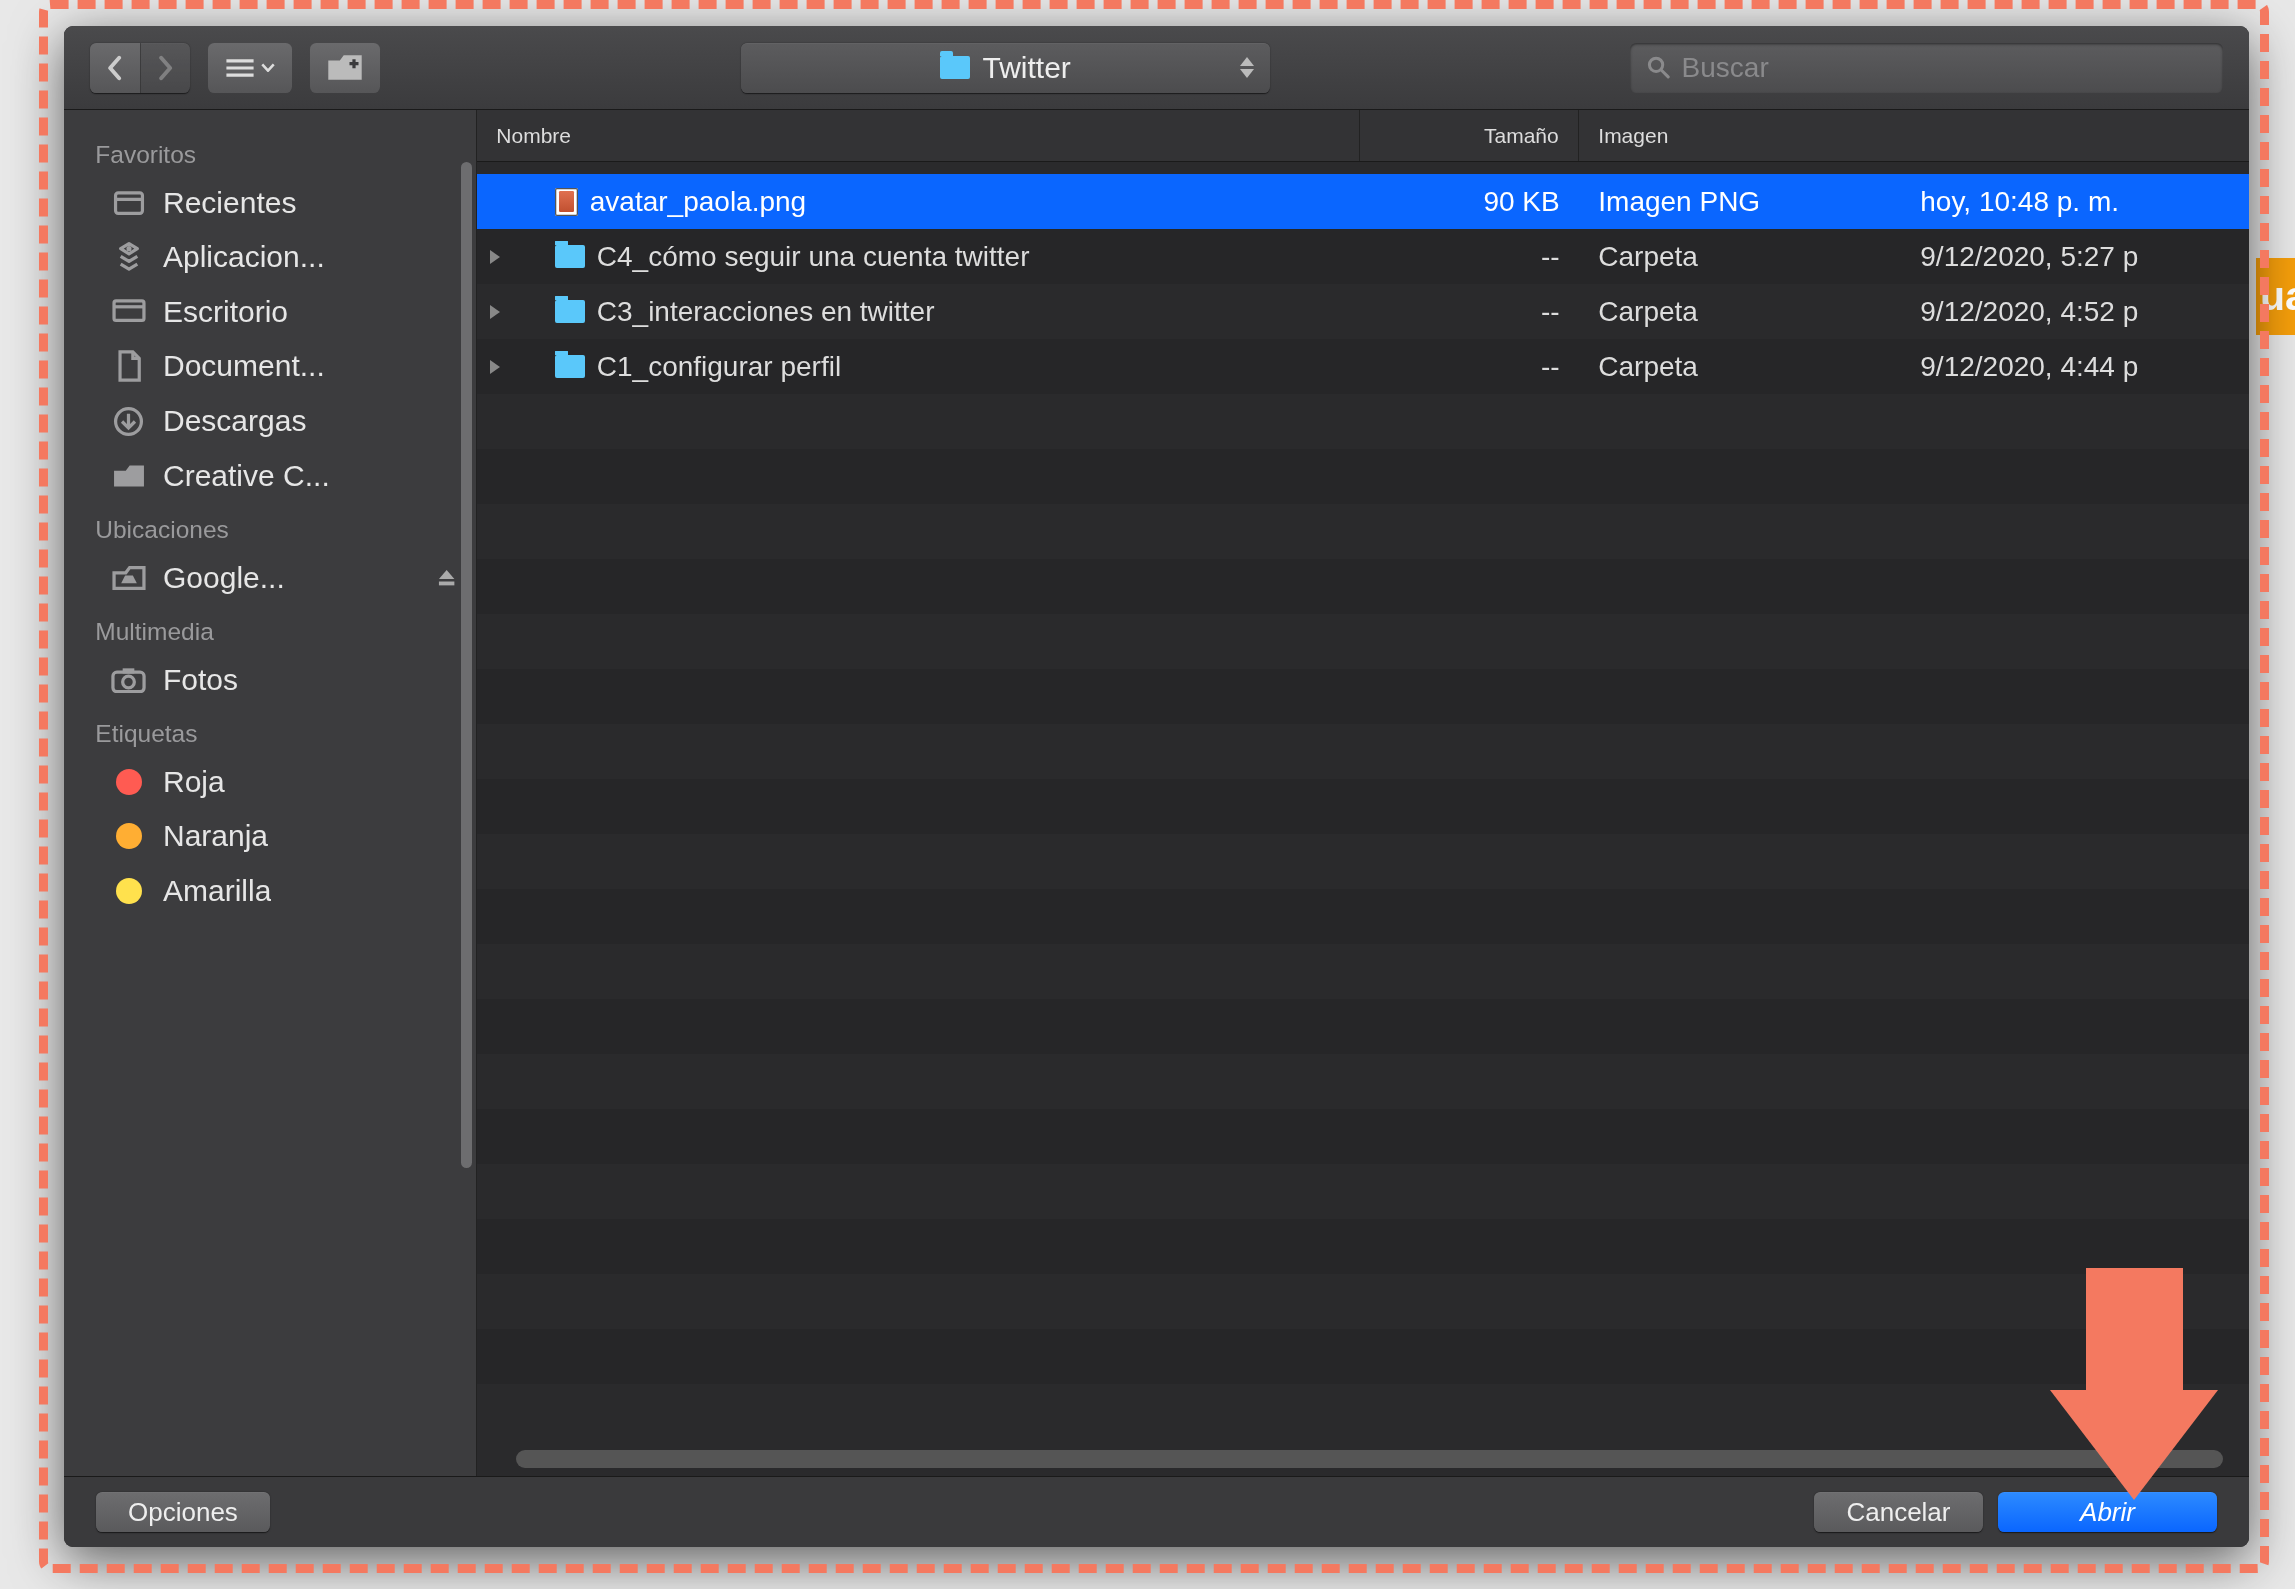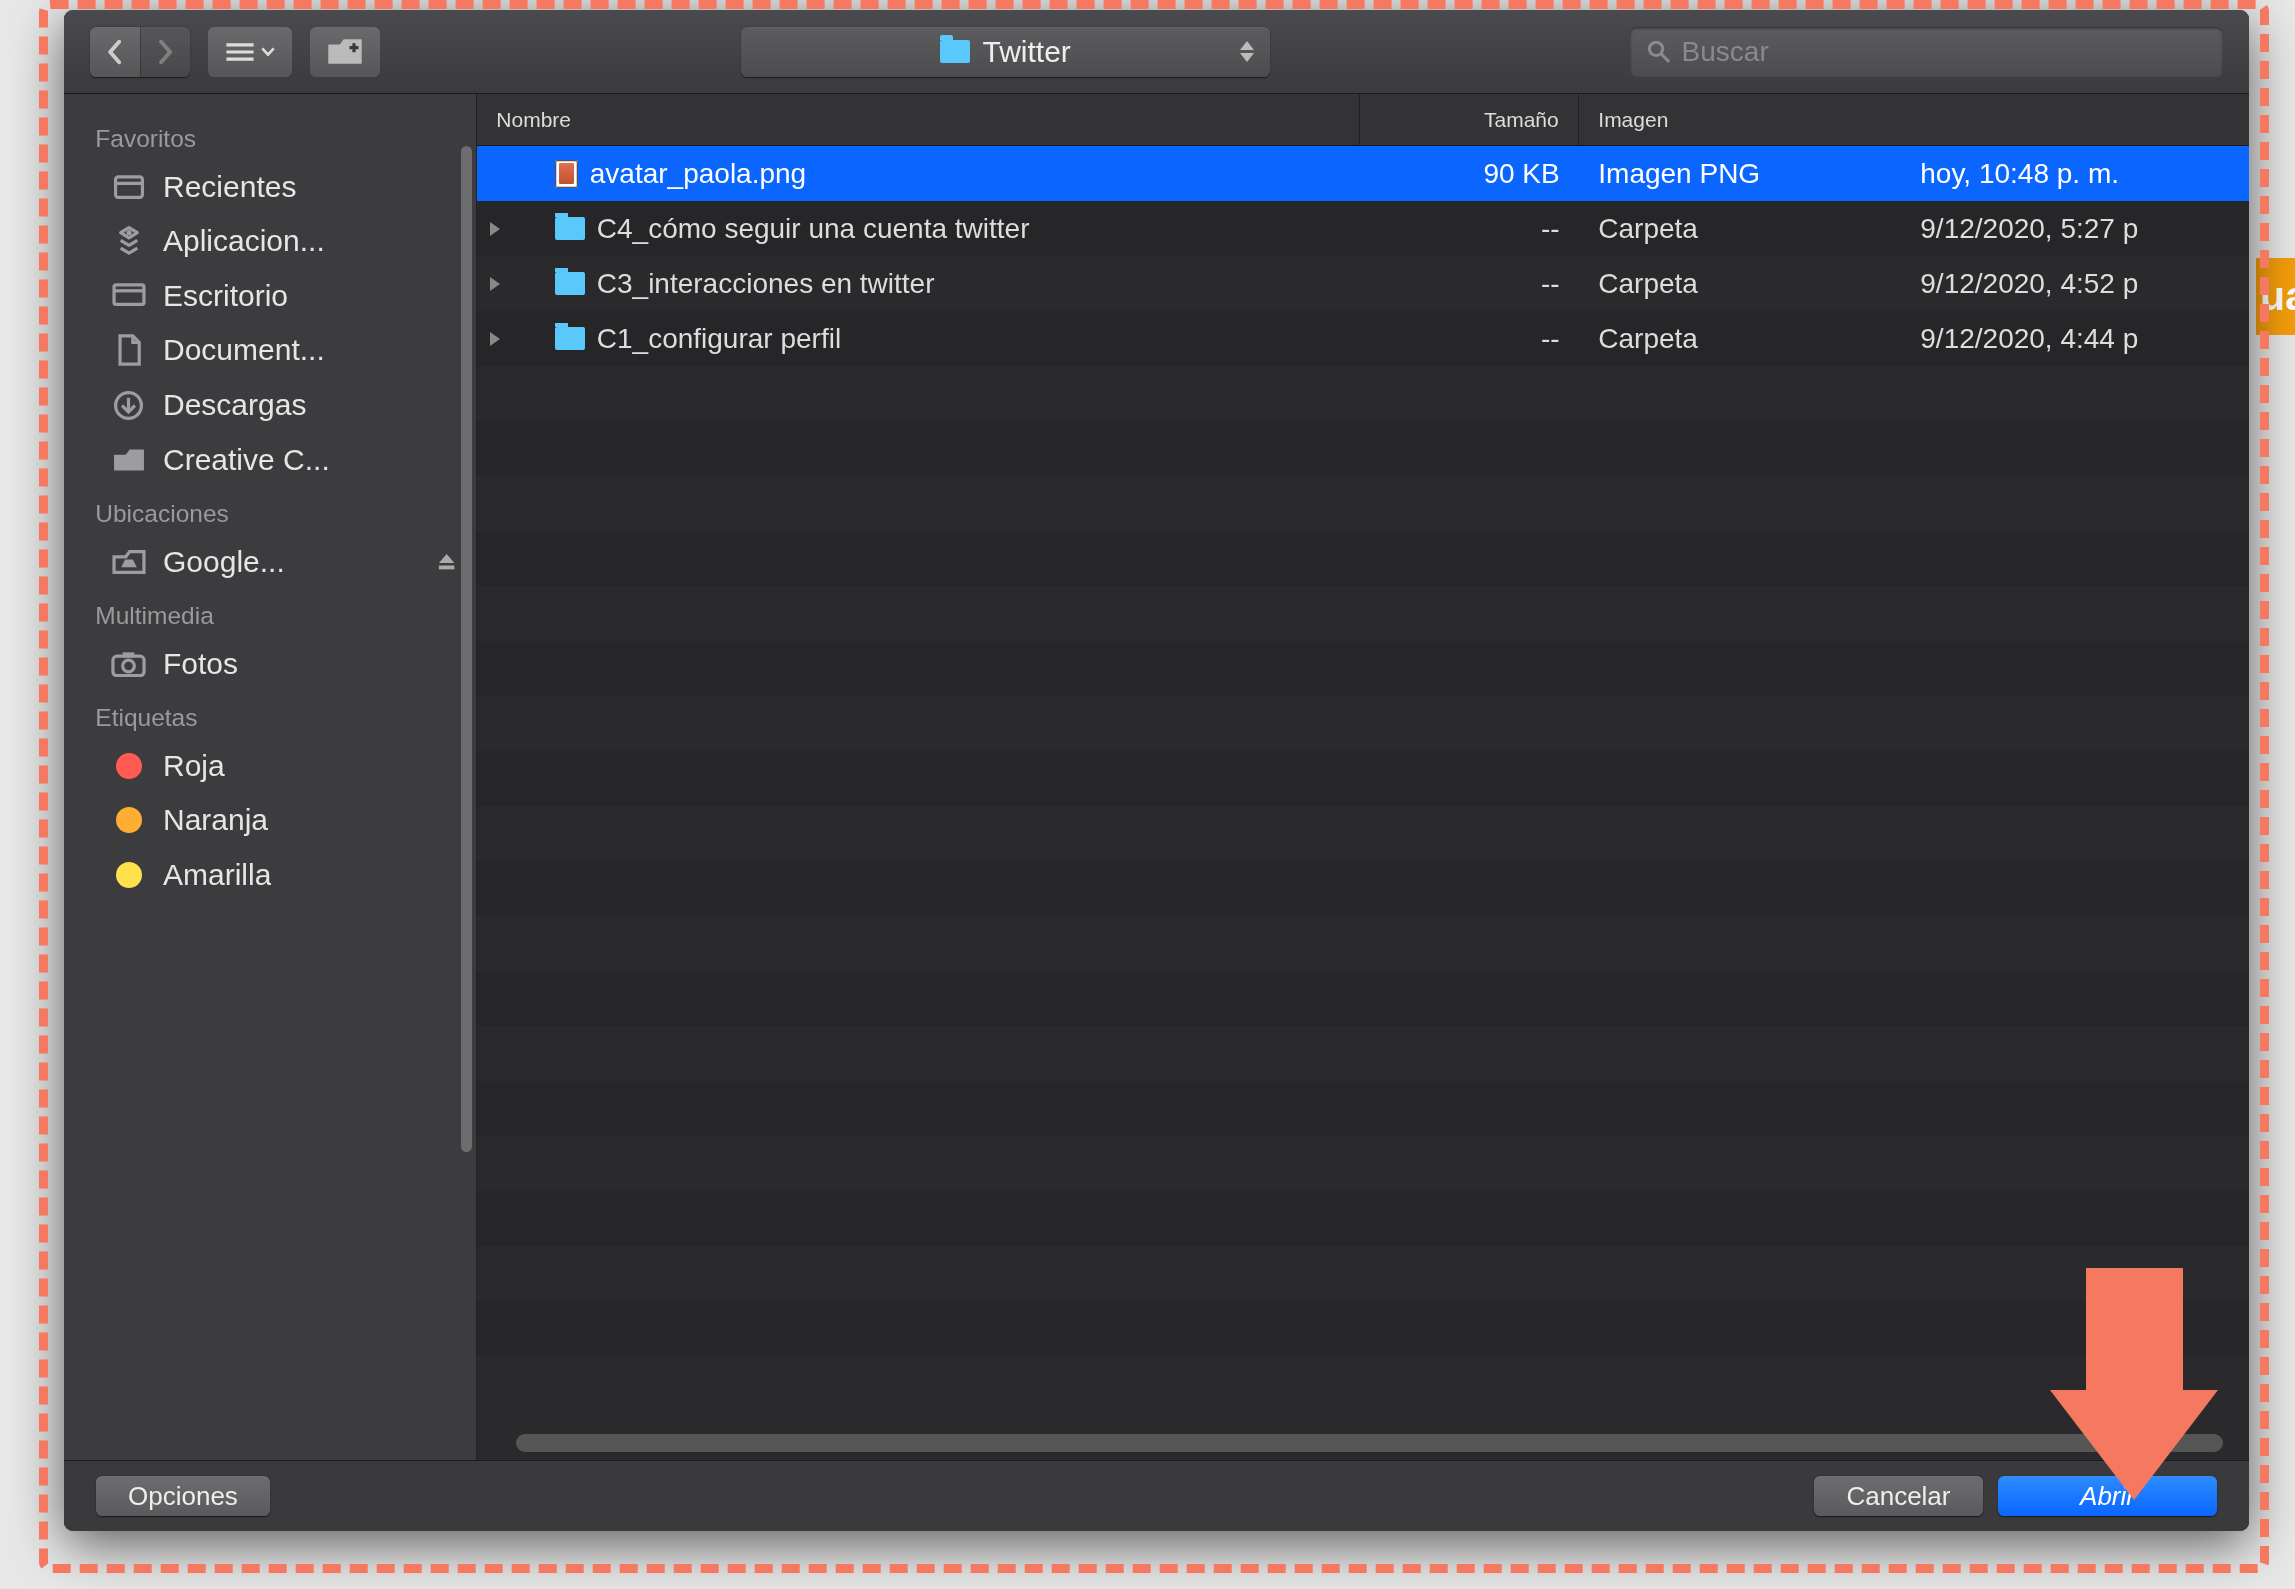--- a/index.html
+++ b/index.html
@@ -43,21 +43,21 @@
     width: 168px; height: 232px;
     z-index: 60;
     pointer-events: none;
   }
   .arrow-shaft { width: 97px; height: 122px; background:#f47960; margin:0 auto; }
   .arrow-head  { width:0; height:0; border-left:84px solid transparent; border-right:84px solid transparent; border-top:110px solid #f47960; margin:0 auto; }
 
   
   .dialog {
     position: absolute;
-    left: 64px; top: 10px;
+    left: 64px; top: 26px;
     width: 2185px; height: 1521px;
     background: #2a2a2c;
     border-radius: 9px;
     box-shadow: 0 13px 52px rgba(0,0,0,0.6);
     display: flex;
     flex-direction: column;
     overflow: hidden;
     color: #ddd;
     z-index: 10;
   }
@@ -148,21 +148,21 @@
     display:grid;
     grid-template-columns: 1fr 219px 322px 348px;
     height:52px; align-items:center;
     background:#333335; border-bottom:0.6px solid #1a1a1a;
     color:#ddd; font-size:21px;
   }
   .cols > div { padding:0 19.3px; border-right:0.6px solid #222; height:100%; display:flex; align-items:center;}
   .cols > div:last-child{border-right:none; justify-content:flex-start;}
   .cols .size{justify-content:flex-end;}
 
-  .rows { flex:1; overflow:auto; }
+  .rows { flex:1; overflow:auto;margin-top:12px; }
   .row {
     display:grid;
     grid-template-columns: 1fr 219px 322px 348px;
     height:55px; align-items:center;
     font-size:28px; color:#ddd;
   }
   .row:nth-child(odd){ background:#2a2a2c;}
   .row:nth-child(even){ background:#262628;}
   .row.selected{ background:#0a66ff !important; color:#fff;}
   .row > div{ padding:0 19.3px; overflow:hidden; white-space:nowrap; text-overflow:ellipsis;}

